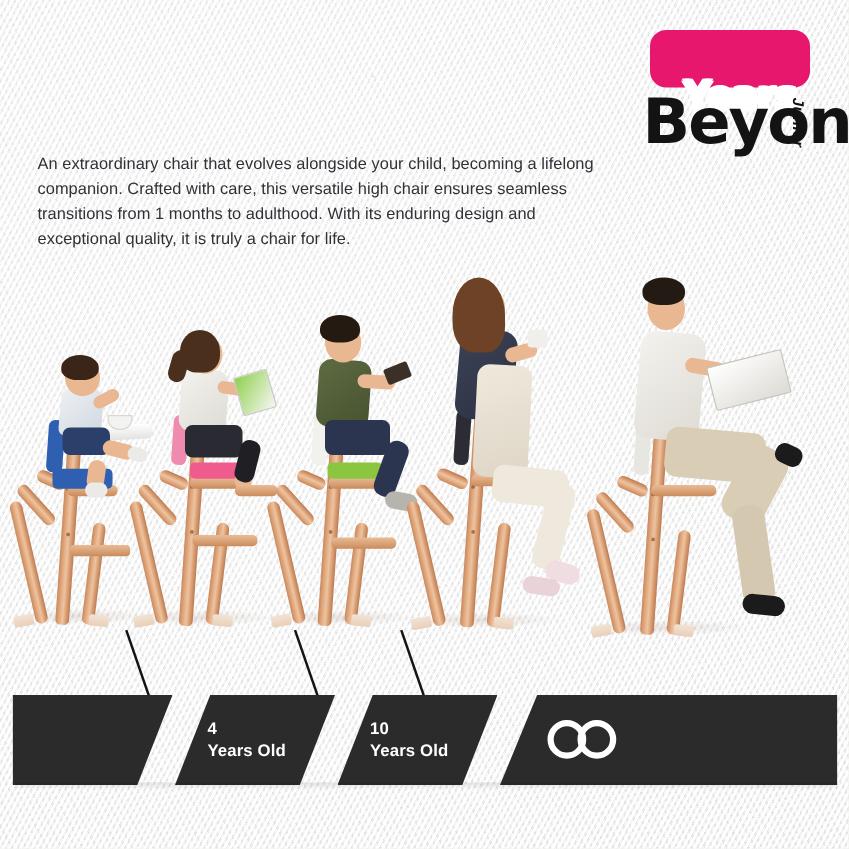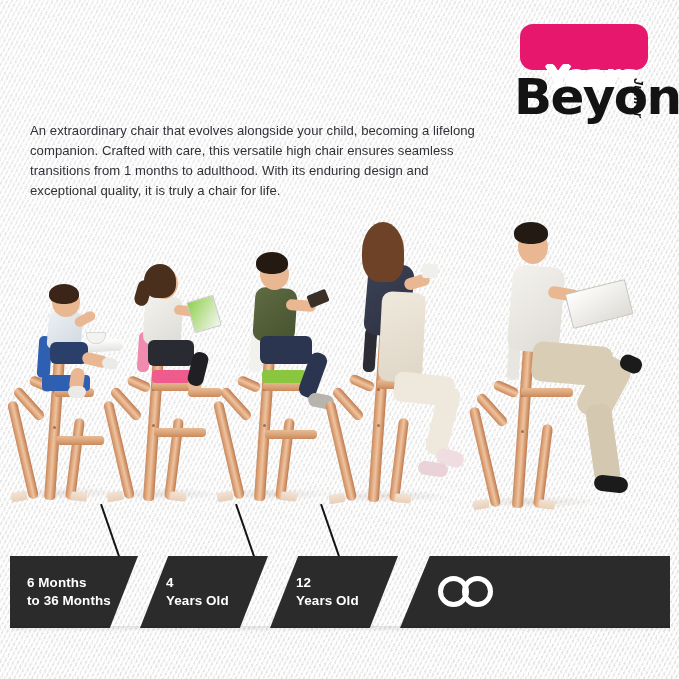--- a/index.html
+++ b/index.html
@@ -390,29 +390,27 @@
     </div>
   </div>
 
   <div class="connector" style="left:100px; top:504px; height:58px; transform:rotate(-19deg);"></div>
   <div class="connector" style="left:235px; top:504px; height:58px; transform:rotate(-19deg);"></div>
   <div class="connector" style="left:320px; top:504px; height:58px; transform:rotate(-19deg);"></div>
 
   <div class="timeline">
 
     <div class="tl-seg" style="left:0px; width:128px; clip-path: polygon(0 0, 100% 0, 78% 100%, 0 100%);"></div>
-    <div class="tl-label" style="left:17px; top:18px;">6 Months
-to 36 Months</div>
 
     <div class="tl-seg" style="left:130px; width:128px; clip-path: polygon(22% 0, 100% 0, 78% 100%, 0 100%);"></div>
     <div class="tl-label" style="left:156px; top:18px;">4
 Years Old</div>
 
     <div class="tl-seg" style="left:260px; width:128px; clip-path: polygon(22% 0, 100% 0, 78% 100%, 0 100%);"></div>
-    <div class="tl-label" style="left:286px; top:18px;">12
+    <div class="tl-label" style="left:286px; top:18px;">10
 Years Old</div>
 
     <div class="tl-seg" style="left:390px; width:270px; clip-path: polygon(11% 0, 100% 0, 100% 100%, 0 100%);"></div>
     <div class="tl-infinity">
       <div class="inf-ring left"></div>
       <div class="inf-ring right"></div>
     </div>
   </div>
 
   <div class="bar-shadow"></div>

